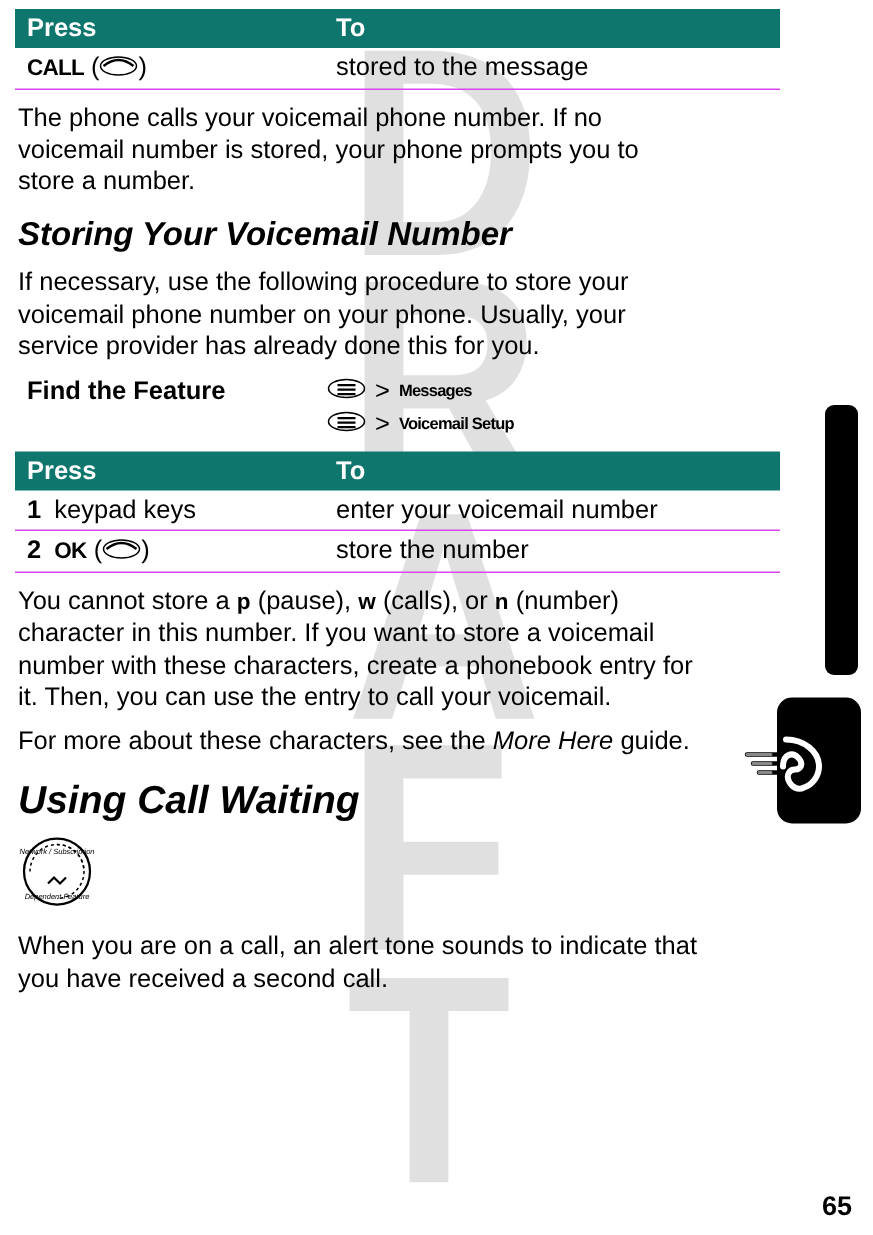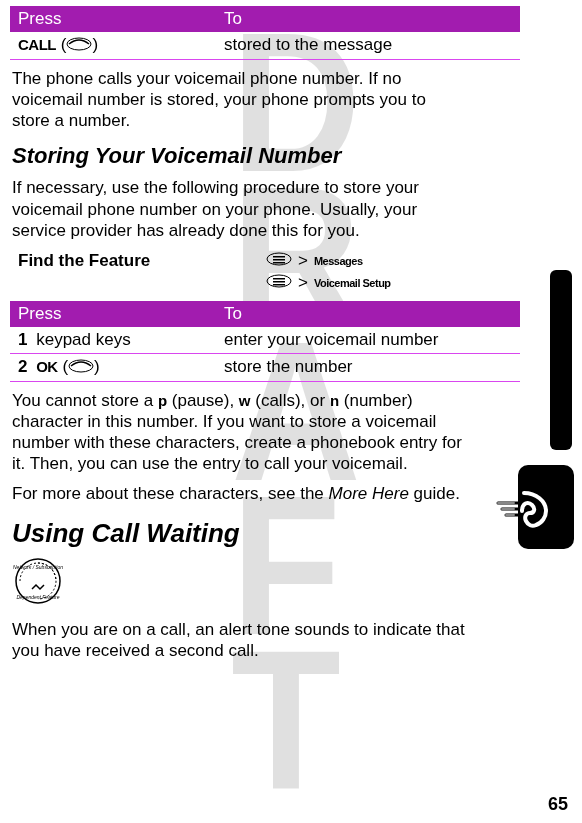--- a/index.html
+++ b/index.html
@@ -32,23 +32,23 @@
     padding:6px 50px 0 10px;
     width:520px;
     box-sizing:border-box;
   }
   table.proc{
     border-collapse:collapse;
     width:510px;
     font-size:17px;
   }
   table.proc th{
-    background:#a21caf;
+    background:#0f766e;
     color:#fff;
-    font-weight:normal;
+    font-weight:bold;
     text-align:left;
     padding:3px 8px;
   }
   table.proc td{
     padding:3px 8px;
     vertical-align:top;
   }
   table.proc tr.bordered td{
     border-bottom:1px solid #d946ef;
   }
@@ -73,21 +73,20 @@
     font-weight:900;
     font-style:italic;
     font-size:26px;
     margin:14px 2px 6px 2px;
     font-family:Arial Black,Arial,sans-serif;
   }
   .find-row{
     display:flex;
     font-size:17px;
     margin:10px 0 2px 8px;
-    gap:48px;
   }
   .find-label{
     font-weight:bold;
     width:200px;
   }
   .find-path{
     display:flex;
     align-items:center;
     gap:6px;
   }

